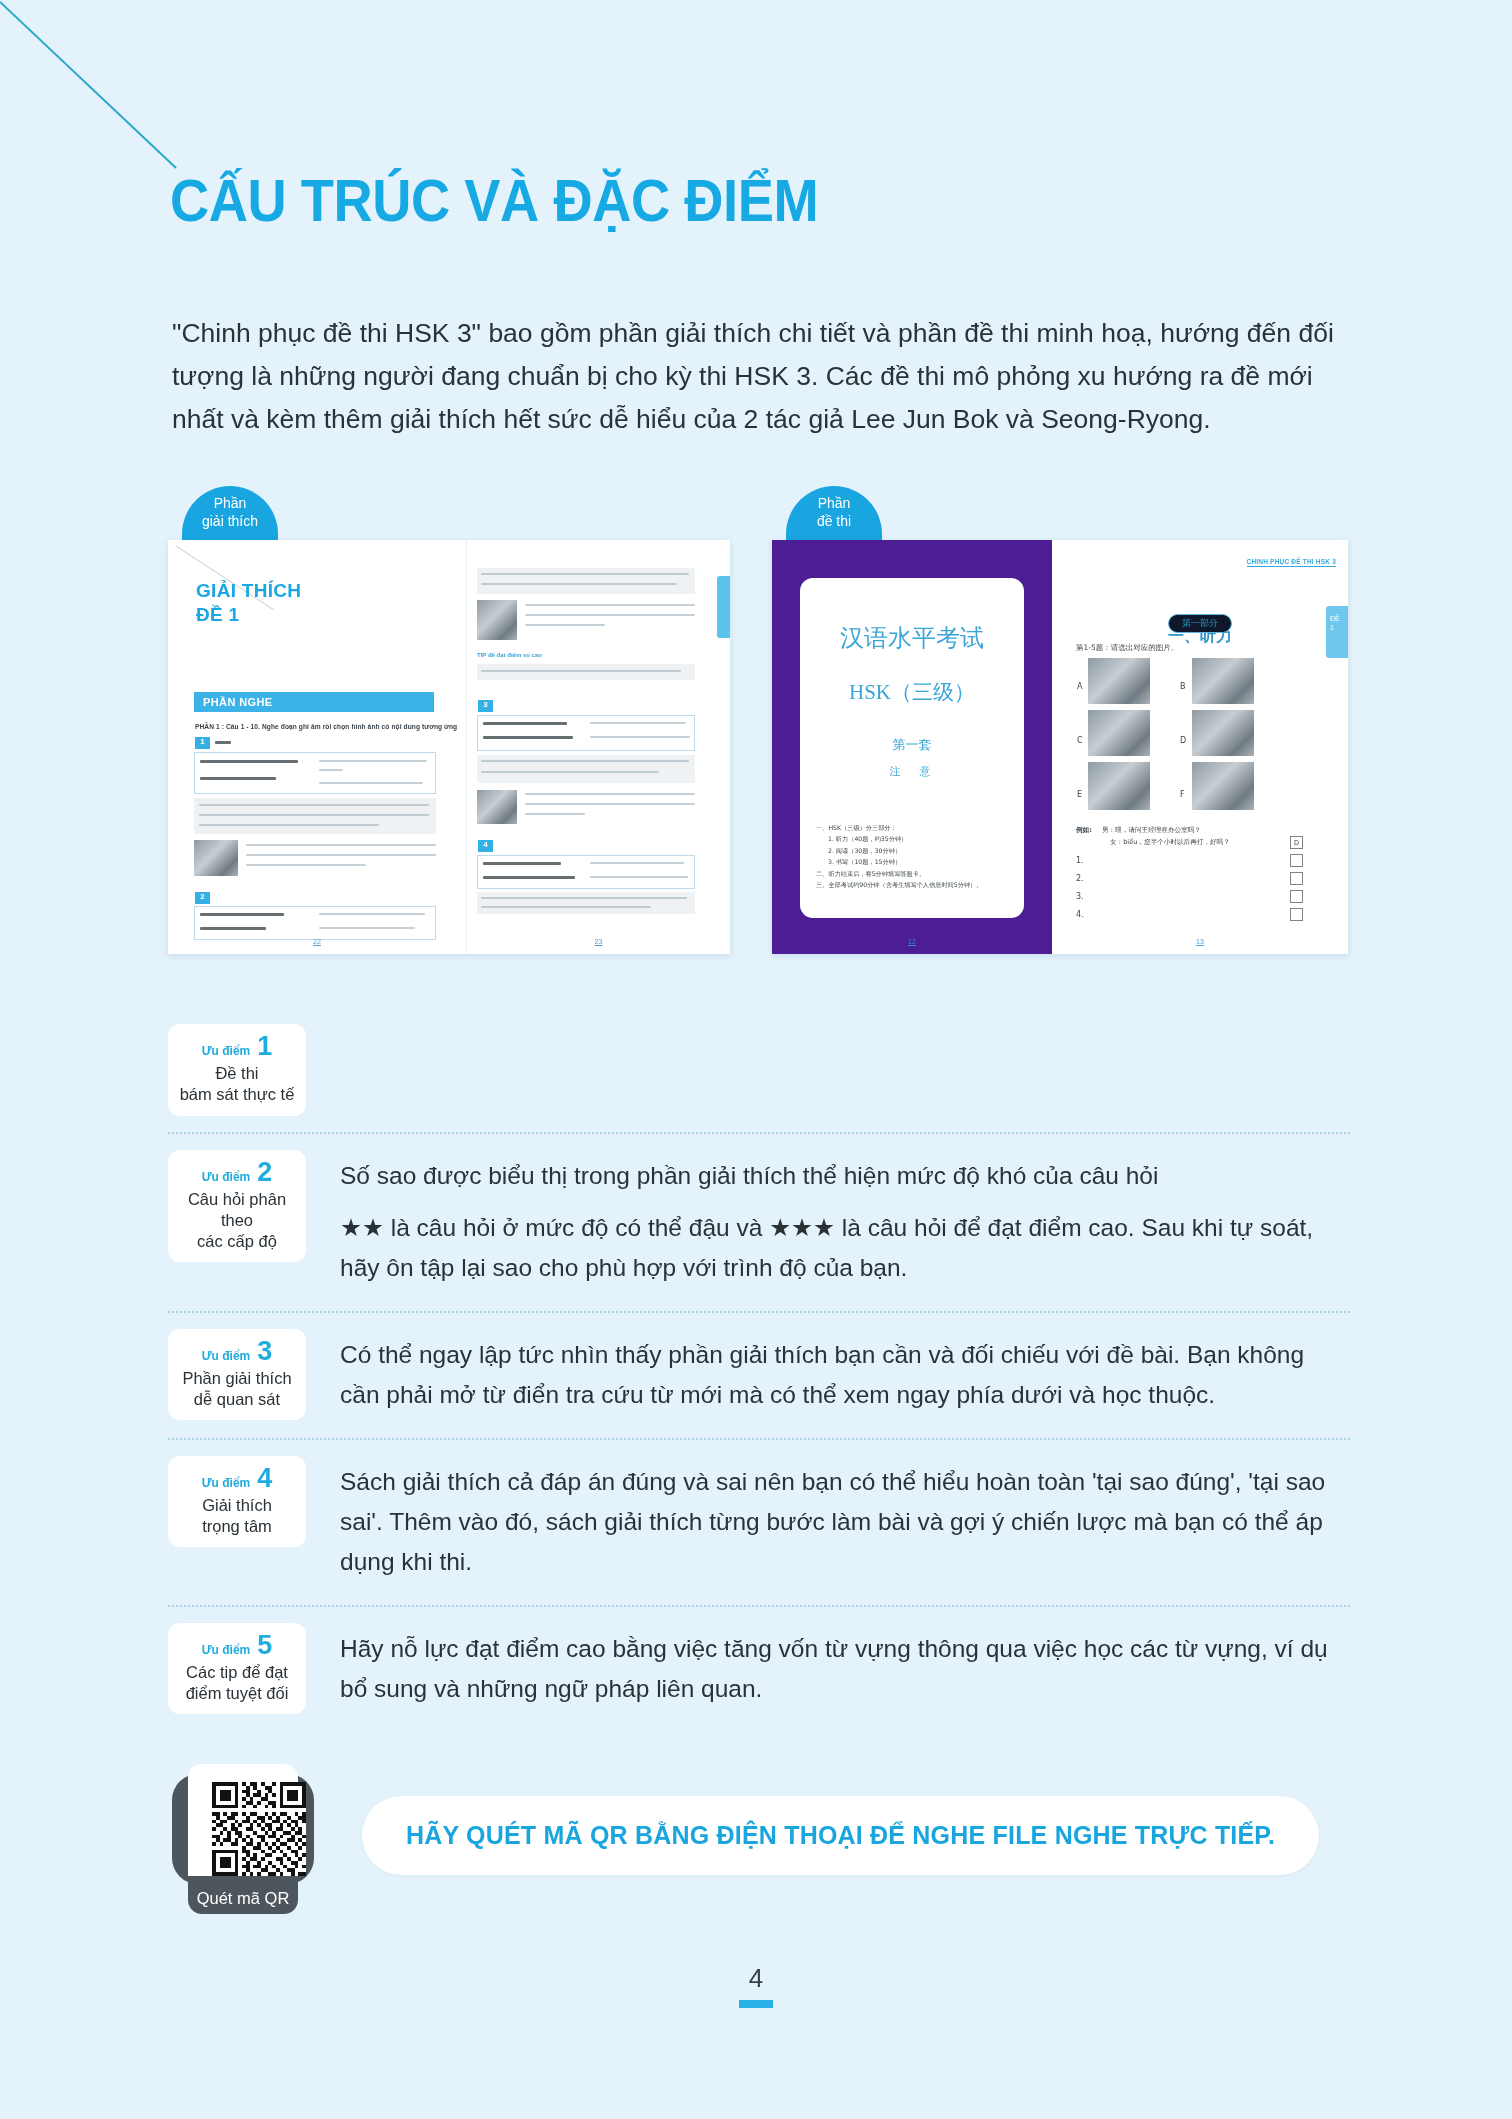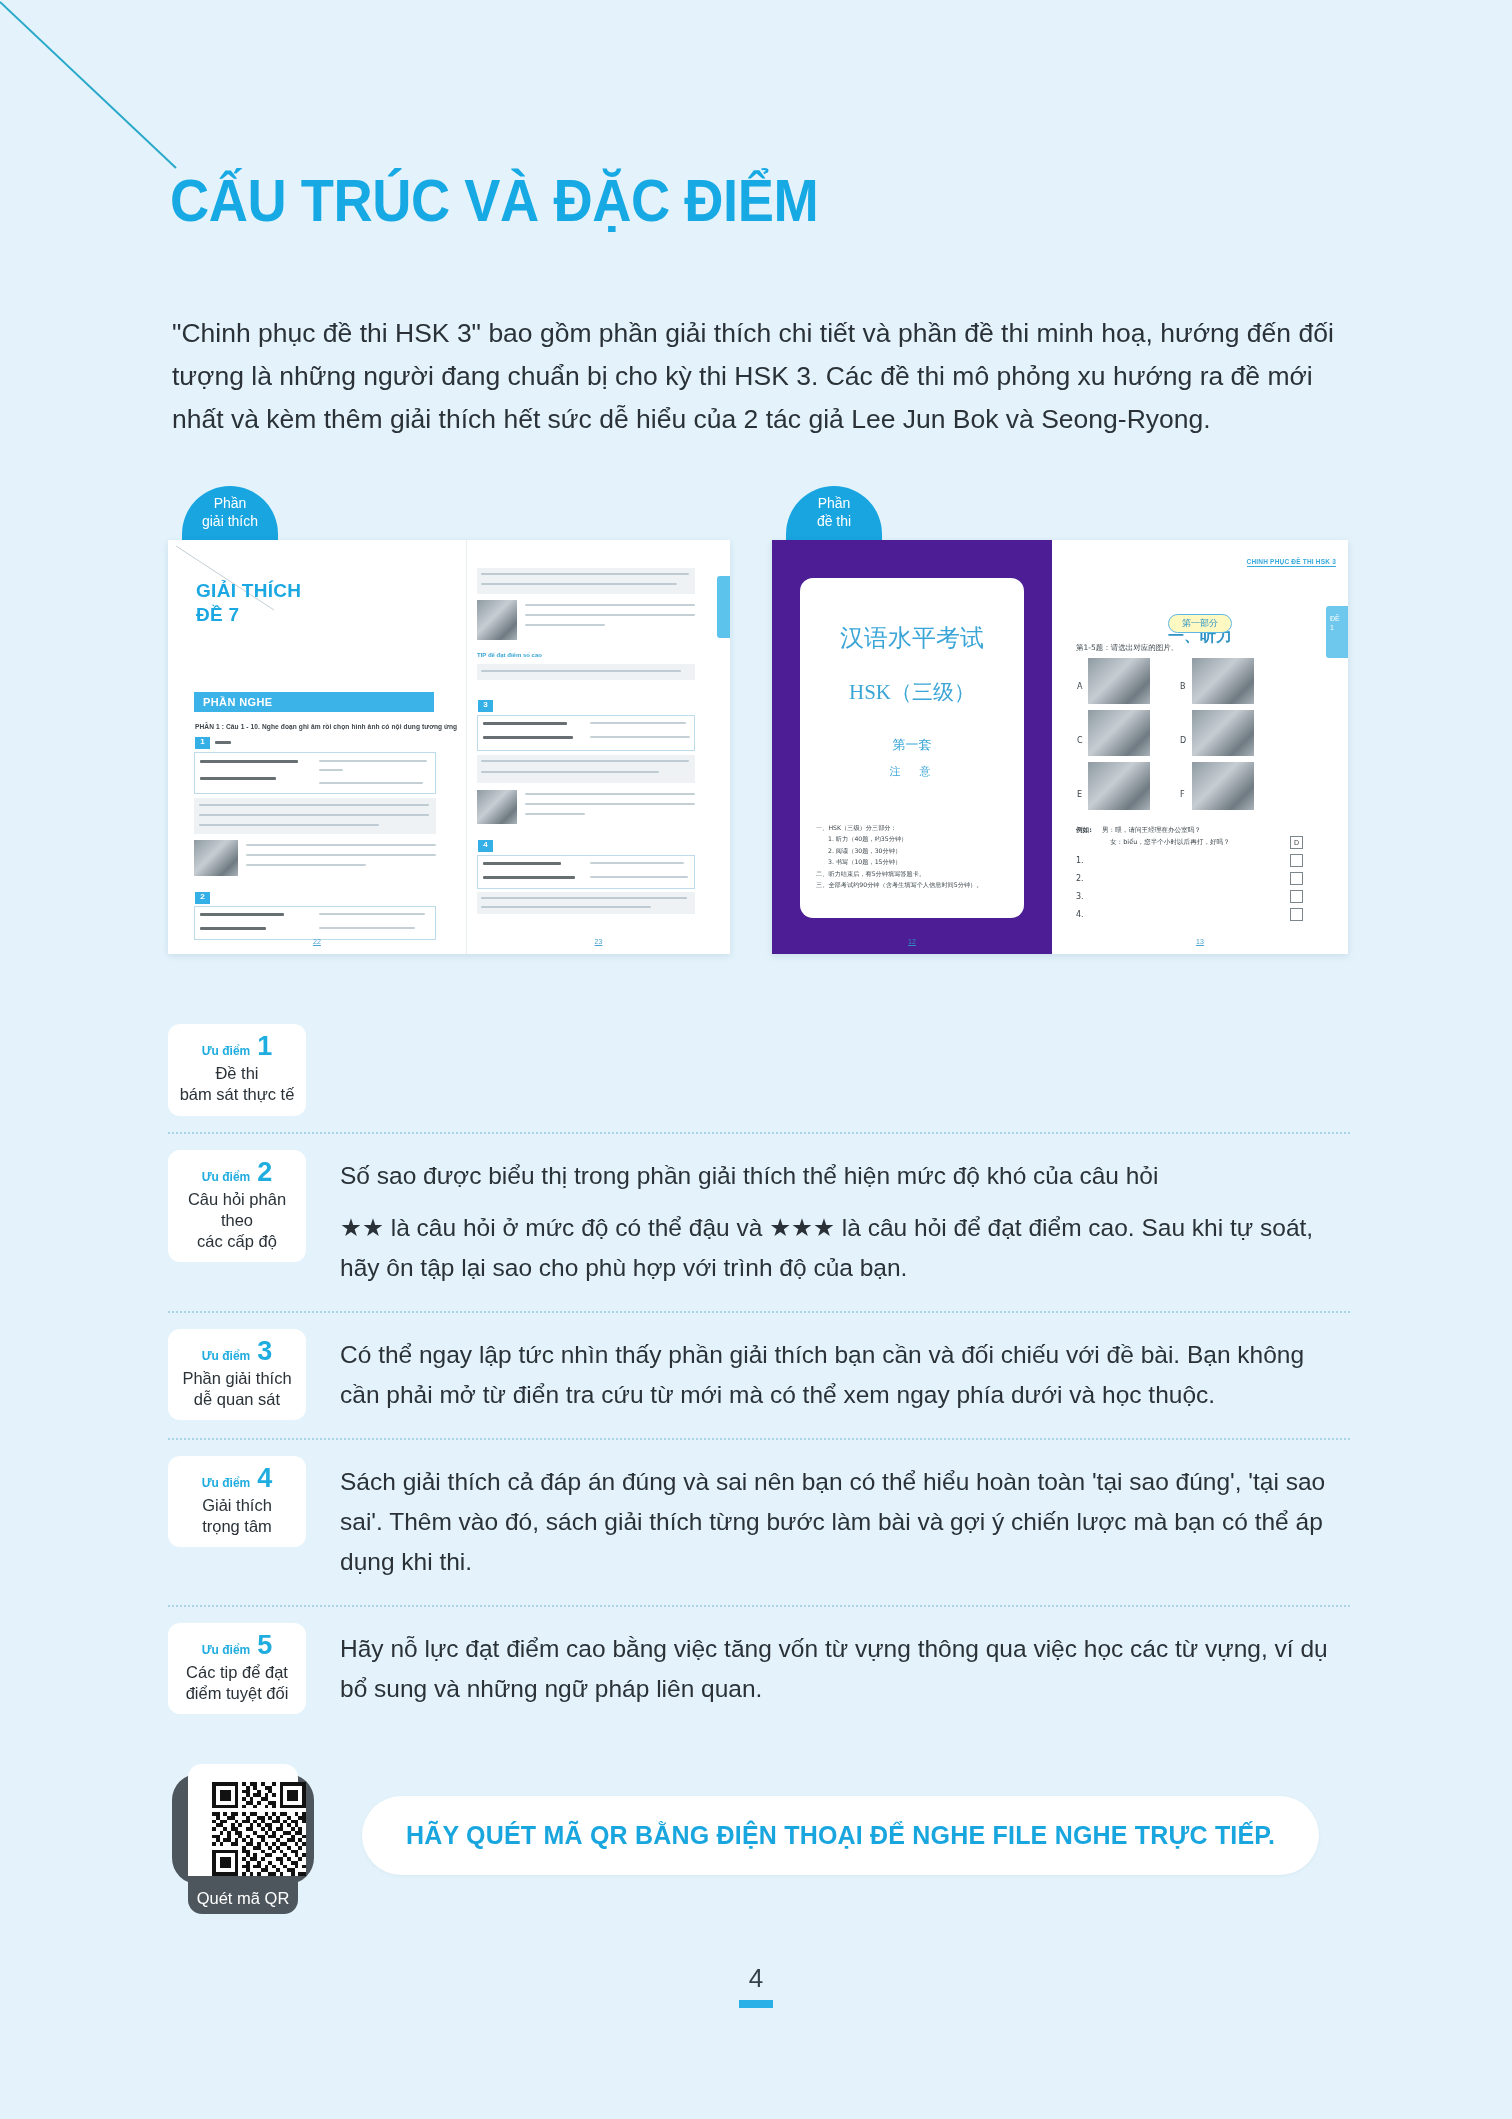--- a/index.html
+++ b/index.html
@@ -74,21 +74,21 @@
     position: absolute; left: 28px; top: 38px; width: 224px; height: 340px;
     background: #fff; border-radius: 13px;
   }
   .cjk-title { position: absolute; left: 0; right: 0; text-align: center; color: #3aa5d6; font-family: "DejaVu Sans", sans-serif; }
   .exam-right { position: absolute; left: 280px; top: 0; right: 0; height: 100%; background: #fff; }
   .hdr-run { position: absolute; right: 12px; top: 18px; font-size: 6.5px; color: #37a9dd; font-weight: bold; letter-spacing: .2px; border-bottom: 1px solid #37a9dd; padding-bottom: 1px; }
   .sec-title { position: absolute; left: 0; right: 0; top: 44px; text-align: center; font-size: 16px; font-weight: bold; color: #2f93c5; font-family: "DejaVu Sans", sans-serif; margin-top: 42px; }
   .sec-part {
     position: absolute; left: 50%; top: 74px; transform: translateX(-50%);
     border: 1px solid #5cb8e3; border-radius: 10px; padding: 2px 13px;
-    font-size: 9px; color: #2f93c5; background: #fef9c3; font-family: "DejaVu Sans", sans-serif;
+    font-size: 9px; color: #2f93c5; background: #0f172a; font-family: "DejaVu Sans", sans-serif;
   }
   .instr { position: absolute; left: 24px; top: 103px; font-size: 7.5px; color: #3c454b; font-family: "DejaVu Sans", sans-serif; }
   .opt-letter { position: absolute; font-size: 8px; color: #3c454b; font-family: "DejaVu Sans", sans-serif; }
   .ansbox { position: absolute; width: 13px; height: 13px; border: 1px solid #7b858c; }
   .exam-tab { position: absolute; right: 0; top: 66px; width: 22px; height: 52px; background: #6ec7ec; border-radius: 3px 0 0 3px; color: #fff; font-size: 7px; padding: 8px 0 0 4px; line-height: 1.3; }
 
   
   .benefits { position: absolute; left: 168px; top: 1008px; width: 1182px; }
   .benefit { display: flex; align-items: flex-start; position: relative; }
   .benefit + .benefit { border-top: 2px dotted #a9d3e6; }
@@ -158,21 +158,21 @@
       <div>Phần</div>
       <div>đề thi</div>
     </div>
 
     <div class="spread spread-a">
       <div class="pg pg-left-a">
         <svg style="position:absolute;left:6px;top:4px;width:110px;height:74px">
           <line x1="2" y1="2" x2="100" y2="66" stroke="#c3ced4" stroke-width="1"></line>
         </svg>
         <div class="mini-h1">GIẢI THÍCH</div>
-        <div class="mini-h2">ĐỀ 7</div>
+        <div class="mini-h2">ĐỀ 1</div>
         <div class="mini-bar">PHẦN NGHE</div>
         <div class="mini-sub">PHẦN 1 : Câu 1 - 10. Nghe đoạn ghi âm rồi chọn hình ảnh có nội dung tương ứng</div>
 
         <div class="qnum" style="left:27px;top:197px">1</div>
         <div class="scribble cjk" style="left:47px;top:201px;width:16px"></div>
         <div class="qbox" style="left:26px;top:212px;width:242px;height:42px">
           <div class="scribble cjk" style="left:5px;top:7px;width:98px"></div>
           <div class="scribble" style="left:124px;top:7px;width:108px"></div>
           <div class="scribble" style="left:124px;top:16px;width:24px"></div>
           <div class="scribble cjk" style="left:5px;top:24px;width:76px"></div>

